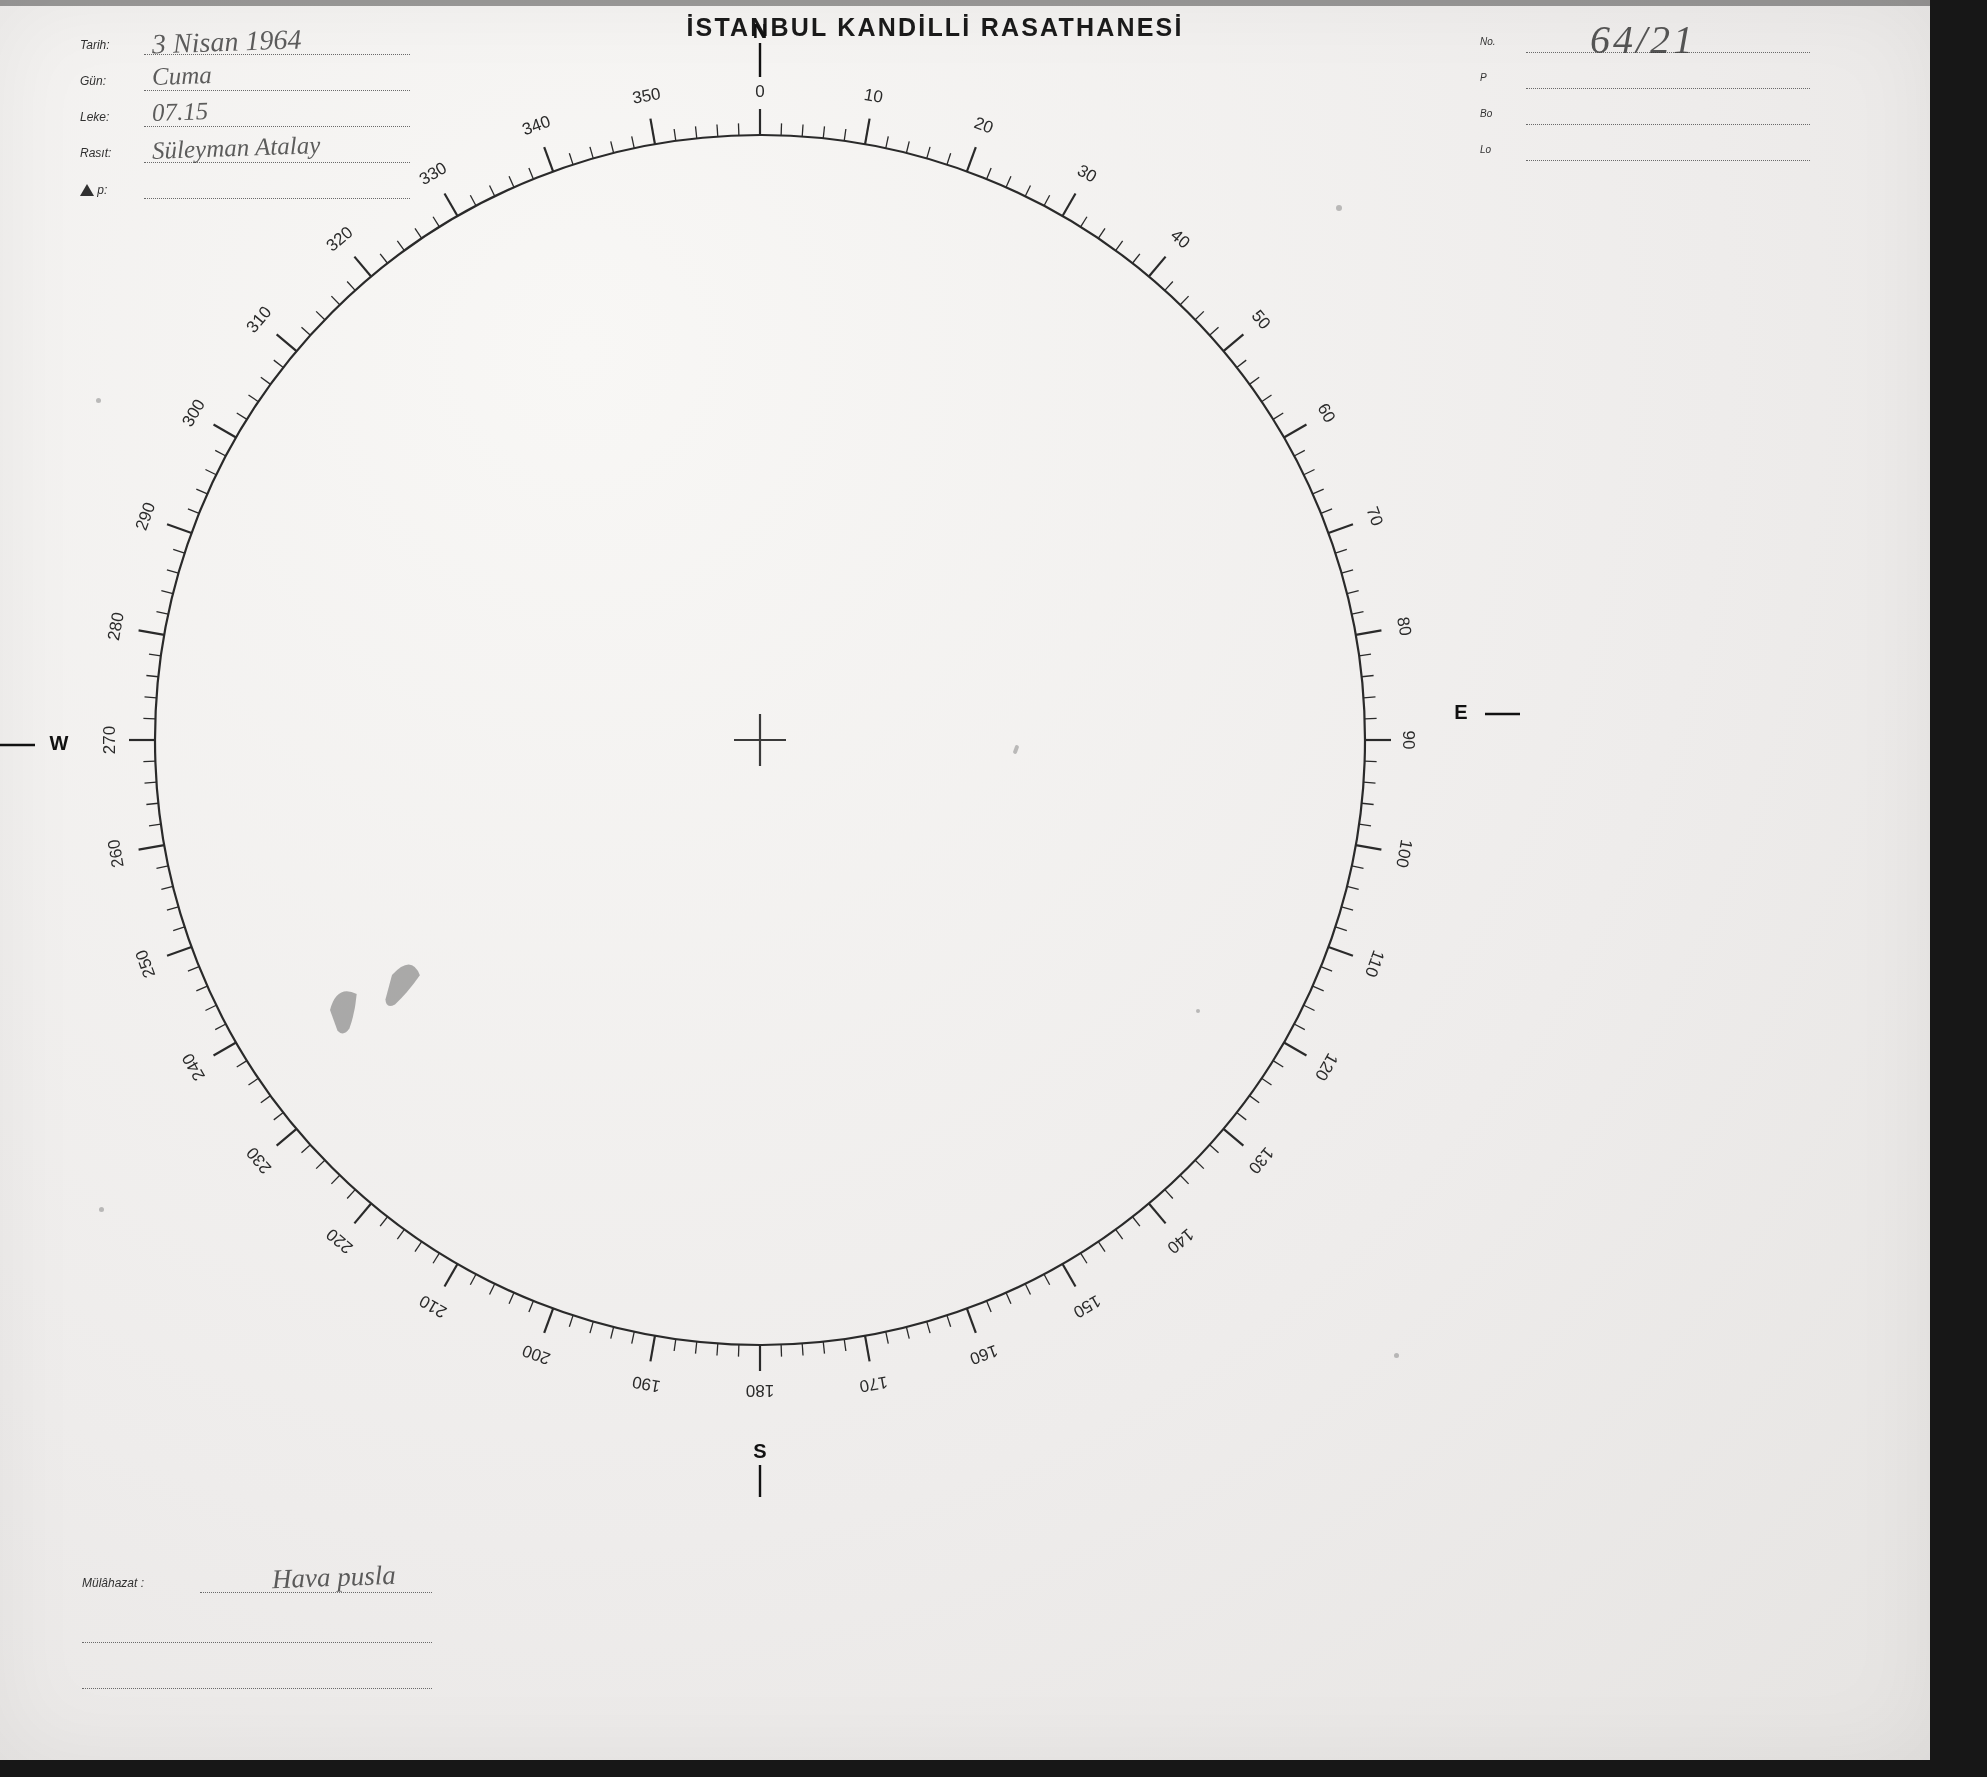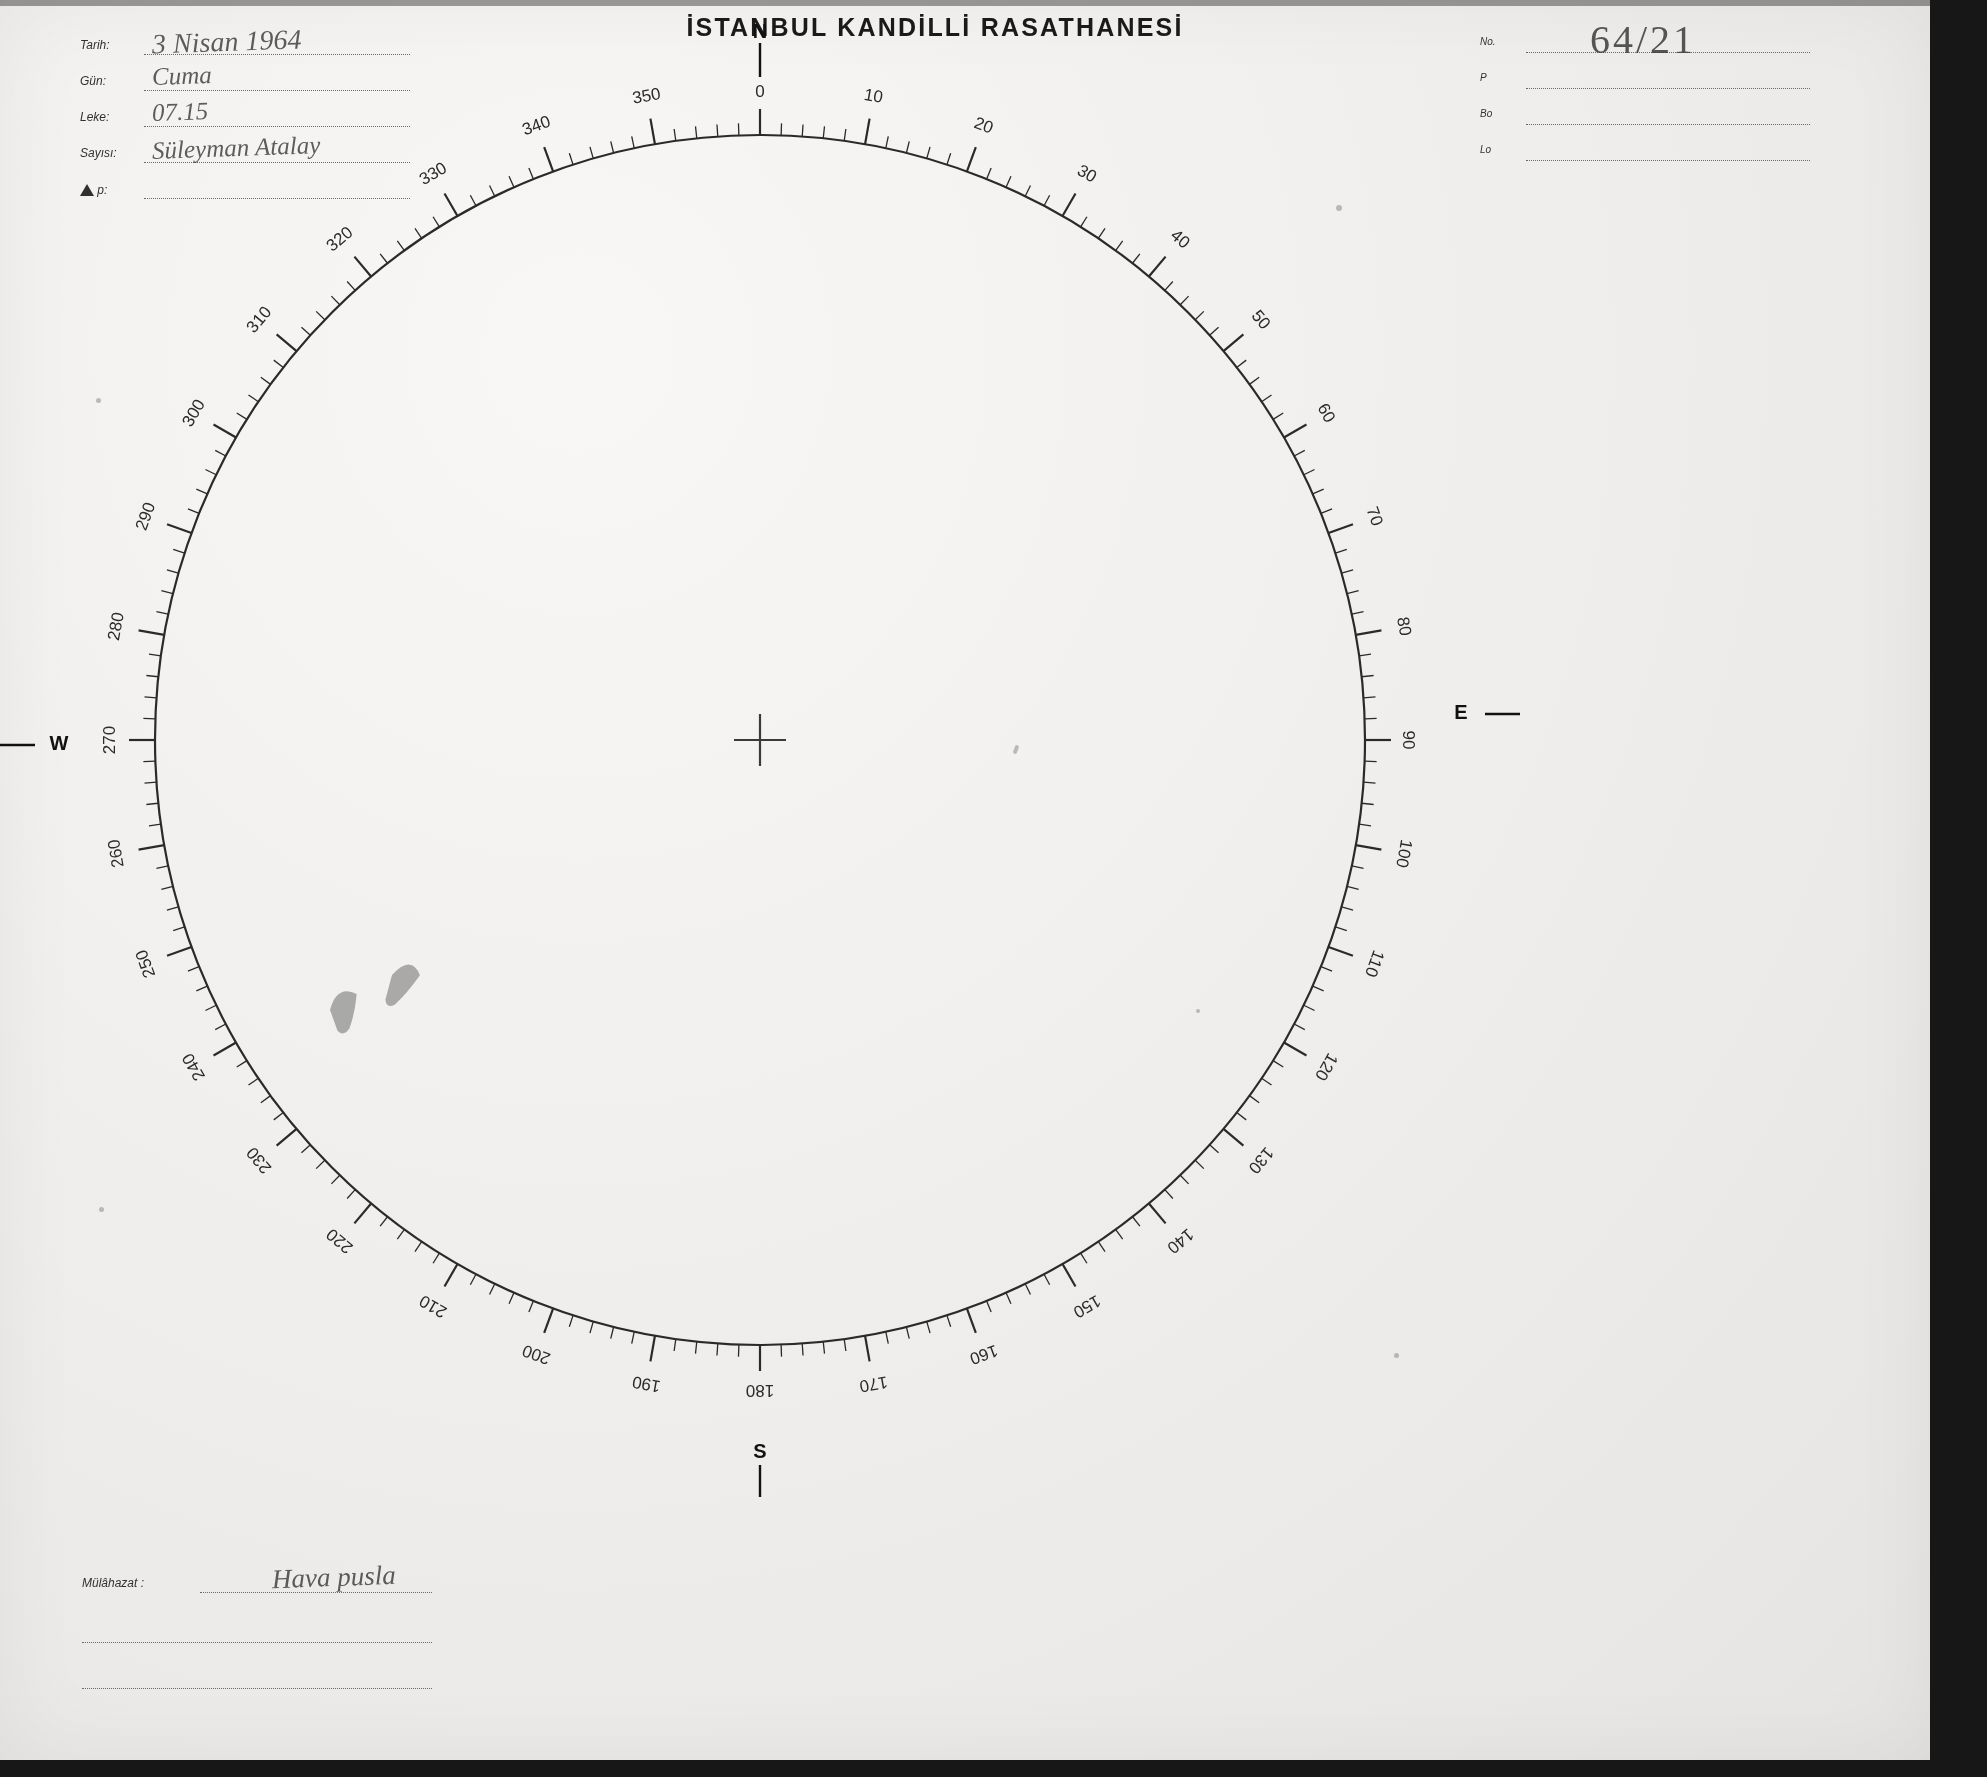--- a/index.html
+++ b/index.html
@@ -41,21 +41,21 @@
        border-right:7px solid transparent;border-bottom:12px solid #303030;
        transform:translateY(2px);}
 
   
   #form-right{position:absolute;left:1480px;top:30px;width:330px;font-size:14px;color:#222;}
   .rrow{position:relative;height:36px;}
   .rlabel{position:absolute;left:0;top:6px;font-style:italic;font-size:10px;color:#333;}
   .rdots{position:absolute;left:46px;right:0;top:22px;border-bottom:1.5px dotted #6a6a6a;}
   #no-val{
     position:absolute;left:110px;top:-14px;font-family:"Liberation Serif", serif;
-    font-size:40px;color:#3a3a3a;letter-spacing:3px;opacity:.85;
+    font-size:40px;color:#3a3a3a;font-style:italic;letter-spacing:3px;opacity:.85;
   }
 
   
   #chart{position:absolute;left:0;top:0;width:1930px;height:1760px;}
   #chart svg{display:block;}
 
   
   #remarks{position:absolute;left:82px;top:1570px;width:350px;font-size:15px;color:#222;}
   #remarks .flabel{top:6px;}
   #remarks .fdots{left:118px;top:22px;}
@@ -95,21 +95,21 @@
       <span class="flabel">Gün:</span>
       <span class="fdots"></span>
       <span class="fval small">Cuma</span>
     </div>
     <div class="frow">
       <span class="flabel">Leke:</span>
       <span class="fdots"></span>
       <span class="fval small">07.15</span>
     </div>
     <div class="frow">
-      <span class="flabel">Sayısı:</span>
+      <span class="flabel">Rasıt:</span>
       <span class="fdots"></span>
       <span class="fval small">Süleyman Atalay</span>
     </div>
     <div class="frow" id="dp-row">
       <span class="flabel"><span class="tri"></span>&nbsp;<span>p:</span></span>
       <span class="fdots"></span>
     </div>
   </div>
 
   <div id="form-right">

